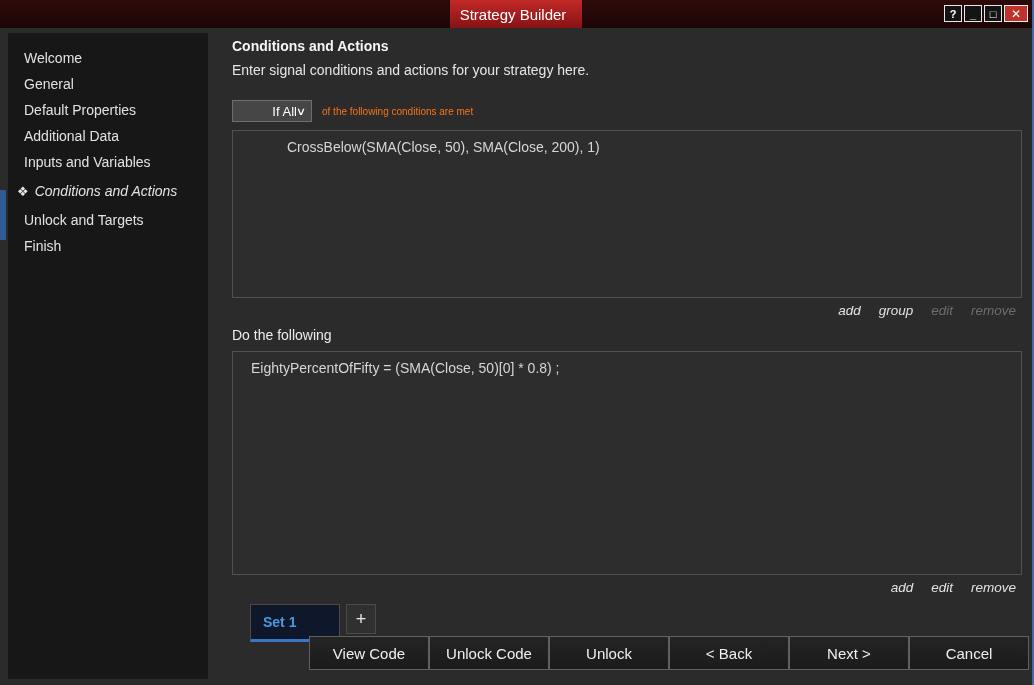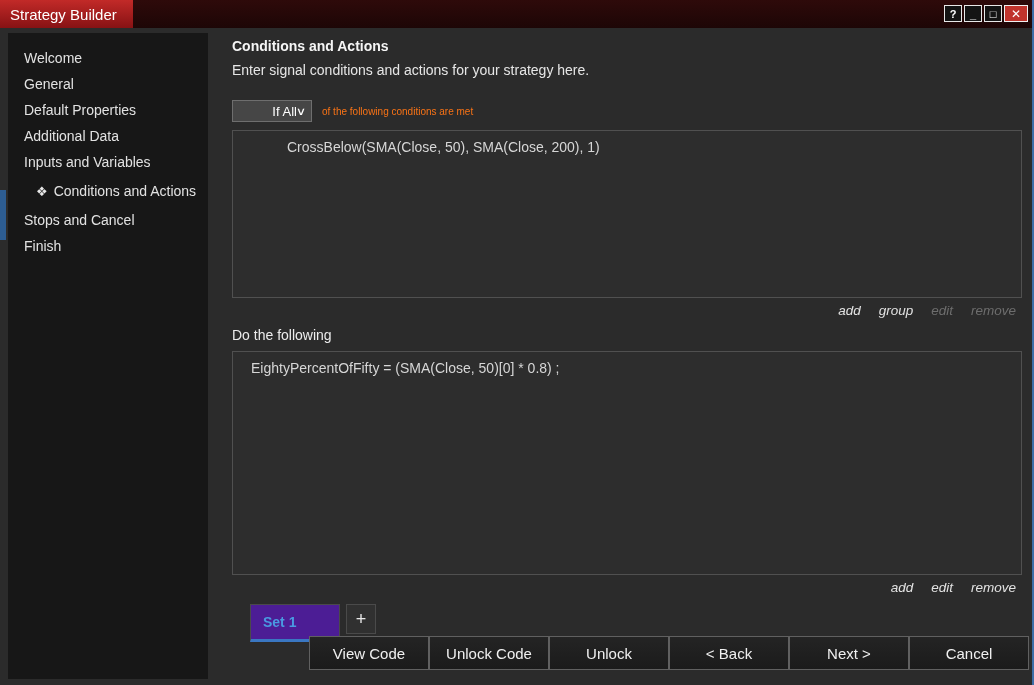--- a/index.html
+++ b/index.html
@@ -13,21 +13,21 @@
     width: 1034px; height: 685px;
     background: #2b2b2b;
     border-right: 2px solid #3d6da6;
     overflow: hidden;
   }
 
   
   .titlebar {
     position: absolute; left:0; top:0; right:0; height:28px;
     background: linear-gradient(#2e0a0a, #1d0606);
-    display:flex; align-items:center;
+    display:flex; align-items:center;justify-content:center;
   }
   .title-chip {
     height:28px; padding:0 16px 0 10px;
     background: linear-gradient(#c22a28, #871214);
     color:#fff; font-size:15px;
     display:flex; align-items:center;
   }
   .win-controls {
     position:absolute; right:4px; top:5px;
     display:flex; gap:2px; align-items:center;
@@ -50,21 +50,21 @@
     position:absolute; left:8px; top:33px; width:200px; bottom:6px;
     background:#171717;
     padding-top:12px;
   }
   .side-item {
     color:#e2e2e2; font-size:14px;
     padding:5px 10px 5px 16px;
     white-space:nowrap;
     cursor:default;
   }
-  .side-item.active { padding-left:28px; }
+  .side-item.active { padding-left:9px;font-style:italic; }
   .side-item .marker { margin-right:6px; font-size:13px; color:#e8e8e8; }
   .side-item.gap-above { margin-top:3px; }
   .accent-strip {
     position:absolute; left:0; top:190px; width:6px; height:50px;
     background:#2d5d92;
   }
 
   
   .main {
     position:absolute; left:208px; top:28px; right:2px; bottom:0;
@@ -103,21 +103,21 @@
   .link {
     font-style:italic; font-size:13.5px; color:#e2e2e2; cursor:default;
   }
   .link.disabled { color:#6d6d6d; }
 
   .section-label { color:#ececec; font-size:14px; margin-top:9px; }
 
   .tabs-row { margin-top:9px; margin-left:18px; display:flex; gap:6px; align-items:flex-start; }
   .tab {
     min-width:90px; height:38px;
-    background:#4c1d95;
+    background:#0f172a;
     border:1px solid #4a4a4a;
     border-bottom:3px solid #3a77c2;
     color:#4a9ae1; font-weight:bold; font-size:14px;
     display:flex; align-items:center; padding-left:12px;
     cursor:default;
   }
   .tab-add {
     width:30px; height:30px;
     background:#303030; border:1px solid #4a4a4a;
     color:#e8e8e8; font-size:18px;
@@ -155,21 +155,21 @@
 
   <div class="sidebar">
     <div class="side-item">Welcome</div>
     <div class="side-item">General</div>
     <div class="side-item">Default Properties</div>
     <div class="side-item">Additional Data</div>
     <div class="side-item">Inputs and Variables</div>
     <div class="side-item active gap-above">
       <span class="marker">❖</span><span>Conditions and Actions</span>
     </div>
-    <div class="side-item gap-above">Stops and Cancel</div>
+    <div class="side-item gap-above">Unlock and Targets</div>
     <div class="side-item">Finish</div>
   </div>
   <div class="accent-strip"></div>
 
   <div class="main">
     <div class="page-title">Conditions and Actions</div>
     <div class="page-sub">Enter signal conditions and actions for your strategy here.</div>
 
     <div class="combo-row">
       <div class="combo">

